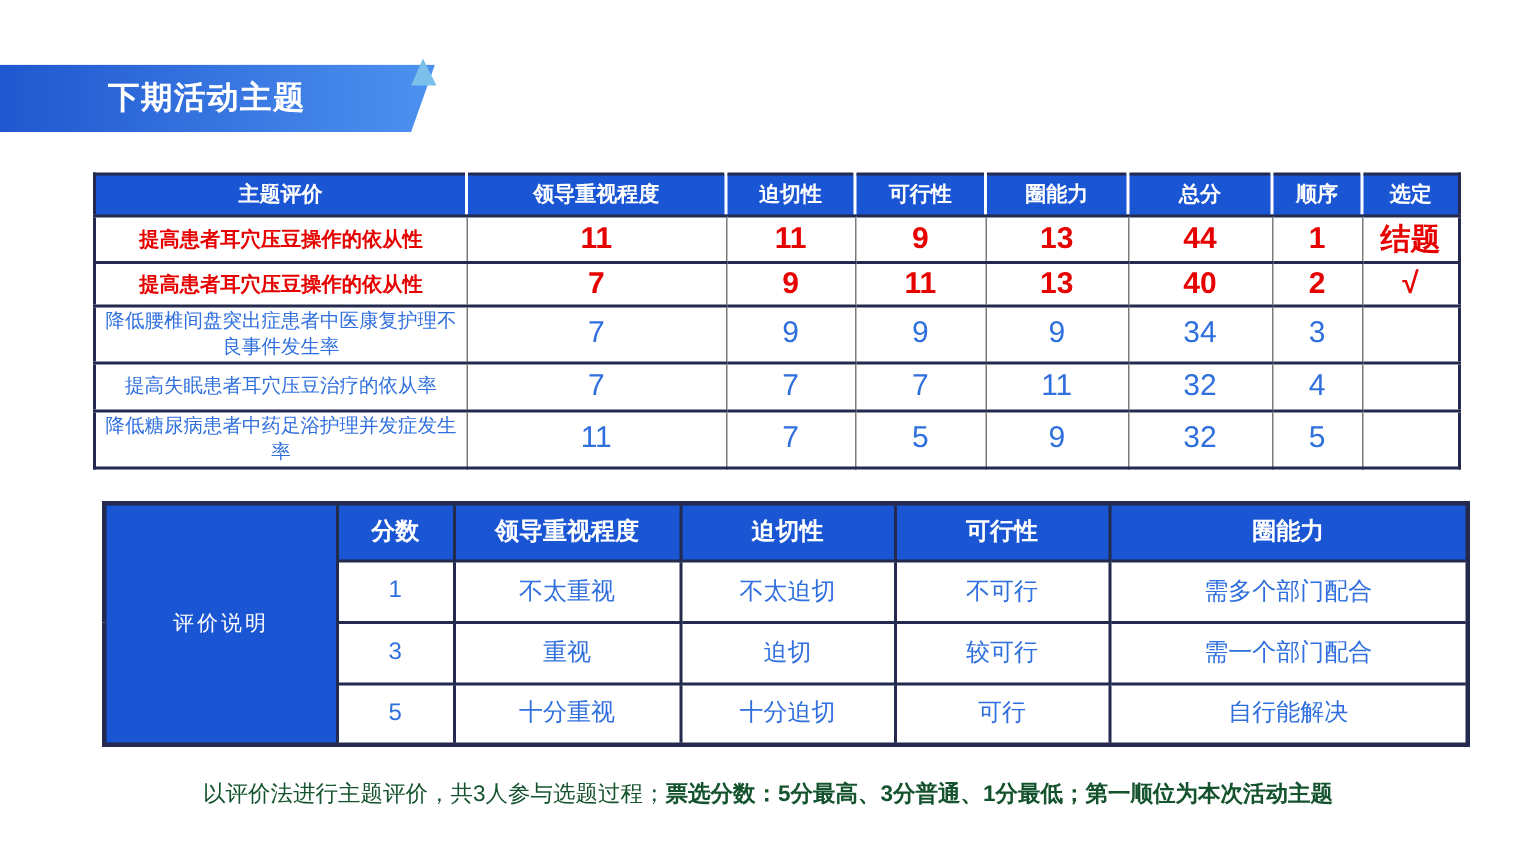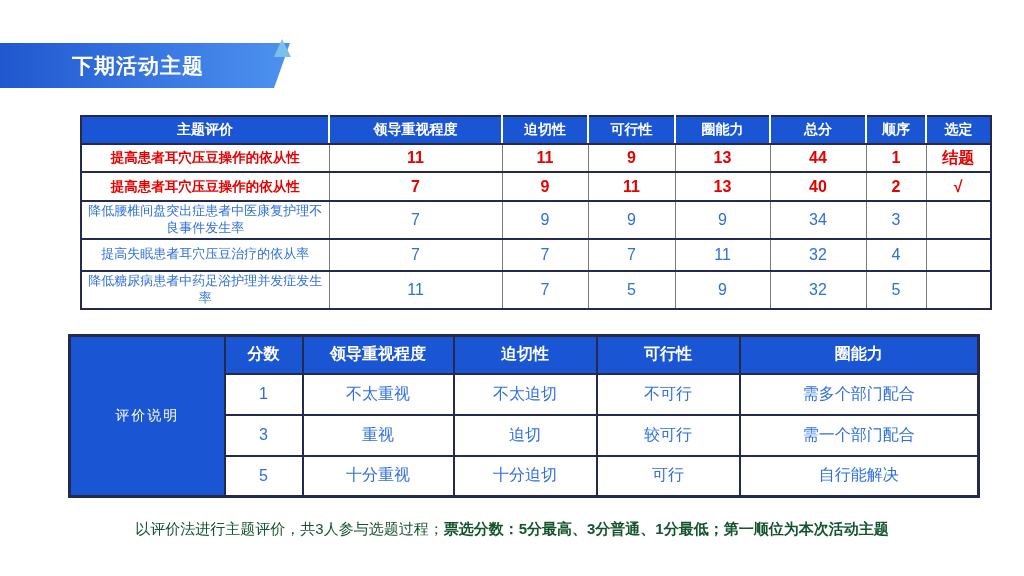--- a/index.html
+++ b/index.html
@@ -30,34 +30,34 @@
   }
   .banner-accent{
     position:absolute;left:274px;top:39px;width:0;height:0;
     border-left:8px solid transparent;
     border-right:9px solid transparent;
     border-bottom:18px solid #7AC0EA;
   }
   
   table{border-collapse:collapse;table-layout:fixed;}
   .t1{
-    position:absolute;left:80px;top:115px;width:910px;
+    position:absolute;left:62px;top:115px;width:910px;
     border:2px solid var(--dark);
     padding-left:33px;
   }
   .t1 th{
     background:var(--hdrblue);color:#fff;font-size:14px;font-weight:bold;
     border-bottom:2px solid var(--dark);text-align:center;vertical-align:middle;
   }
   .t1 th + th{border-left:2px solid #ffffff;}
   .t1 td{
     border-top:2px solid var(--dark);
     border-left:1px solid #7a7a7a;
     text-align:center;vertical-align:middle;
-    font-size:16px;padding:1px 4px;
+    font-size:20px;padding:1px 4px;
   }
   .t1 td:first-child{border-left:none;}
   .t1 td.c-theme{font-size:13px;line-height:1.3;}
   .t1 tr.row-red td{color:var(--red);font-weight:bold;}
   .t1 tr.row-red td.c-theme{font-size:13.5px;}
   .t1 tr.row-blue td{color:var(--bodyblue);font-weight:normal;}
   
   .t2{
     position:absolute;left:68px;top:334px;width:909px;
     border:3px solid var(--dark);

